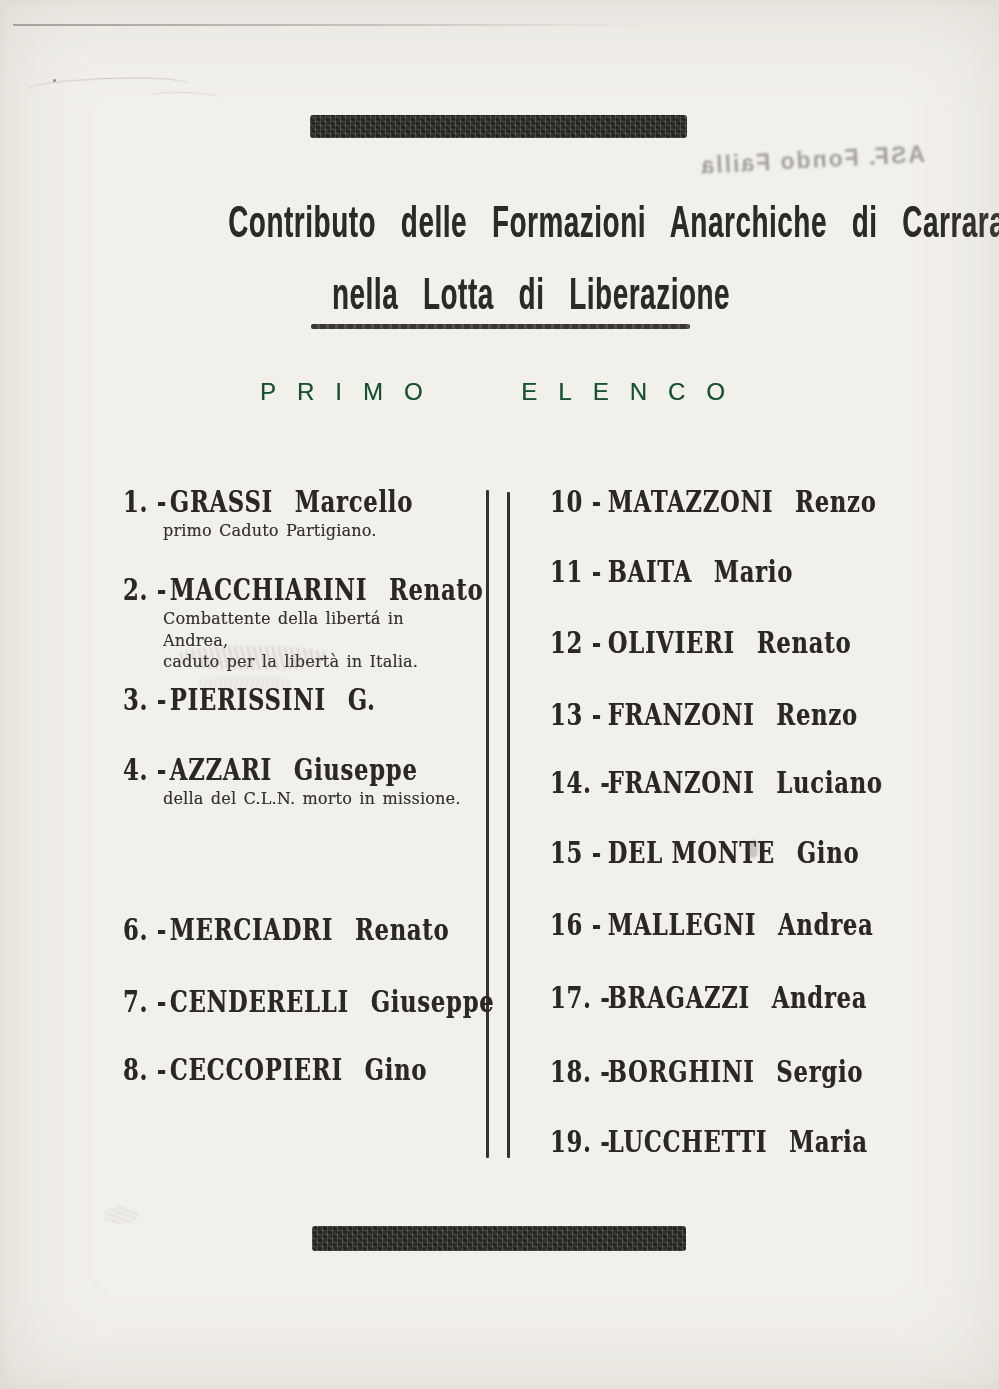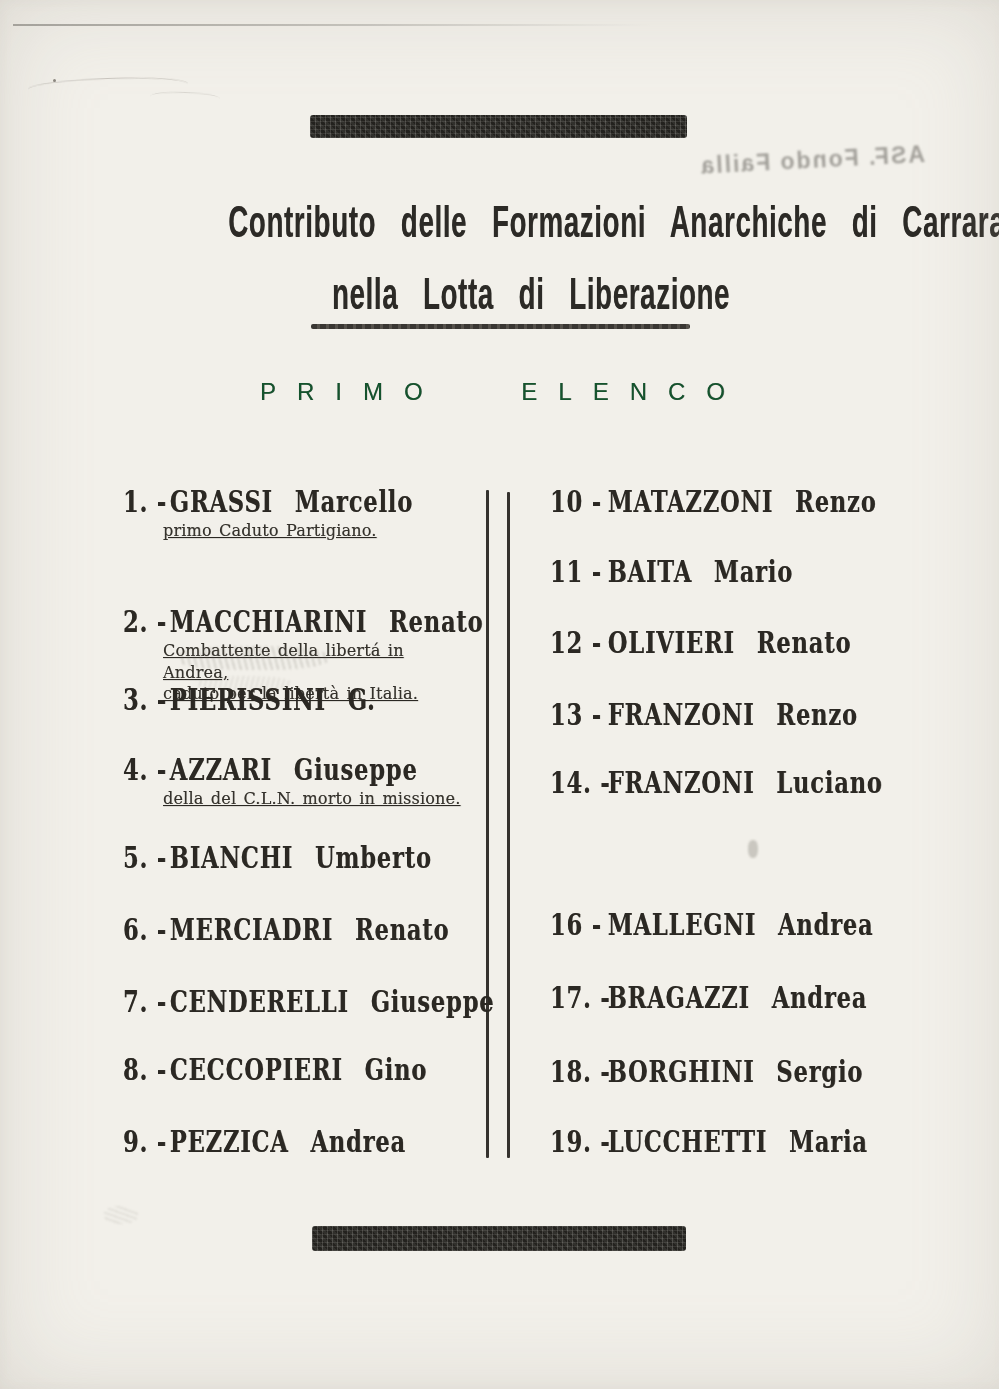--- a/index.html
+++ b/index.html
@@ -65,21 +65,21 @@
     position:absolute;left:0;top:378px;width:100%;text-align:center;
     font-family:"Liberation Sans",sans-serif;font-size:24px;font-weight:normal;
     letter-spacing:21px;word-spacing:50px;color:#14532d;
     text-shadow:0.3px 0.3px 0.4px rgba(50,48,44,0.5);white-space:nowrap;
   }
   
   .divider{position:absolute;width:3px;background:#35322e;border-radius:1px;}
   .divider.d1{left:486px;top:490px;height:668px;}
   .divider.d2{left:507px;top:492px;height:666px;}
   
-  .entry{position:absolute;line-height:34px;text-decoration:underline;}
+  .entry{position:absolute;line-height:34px;}
   .entry.left{left:123px;}
   .entry.right{left:550px;}
   .nameline{
     display:inline-block;white-space:nowrap;
     transform:scaleX(0.78);transform-origin:0 0;
     font-size:29px;font-weight:bold;letter-spacing:1px;color:#2b2823;
     text-shadow:0.4px 0.4px 0.5px rgba(43,40,35,0.5);
   }
   .num{display:inline-block;width:60px;}
   .entry.right .num{width:74px;}
@@ -121,62 +121,59 @@
 
   <div class="subtitle">PRIMO ELENCO</div>
 
   <div class="divider d1"></div>
   <div class="divider d2"></div>
 
   <div class="entry left" style="top:485px">
     <span class="nameline"><span class="num">1. -</span><span class="sn">GRASSI</span><span class="fn">Marcello</span></span>
     <div class="note">primo Caduto Partigiano.</div>
   </div>
-  <div class="entry left" style="top:605px">
+  <div class="entry left" style="top:573px">
     <span class="nameline"><span class="num">2. -</span><span class="sn">MACCHIARINI</span><span class="fn">Renato</span></span>
     <div class="note">Combattente della libertá in Andrea,</div>
     <div class="note" style="margin-top:0">caduto per la libertà in Italia.</div>
   </div>
   <div class="entry left" style="top:683px">
     <span class="nameline"><span class="num">3. -</span><span class="sn">PIERISSINI</span><span class="fn">G.</span></span>
   </div>
   <div class="entry left" style="top:753px">
     <span class="nameline"><span class="num">4. -</span><span class="sn">AZZARI</span><span class="fn">Giuseppe</span></span>
     <div class="note" style="white-space:nowrap;width:auto">della del C.L.N. morto in missione.</div>
   </div>
-  <div class="entry left" style="top:841px">
-    <span class="nameline"><span class="num">5. -</span><span class="sn">BIANCHI</span><span class="fn">Umberto</span></span>
-  </div>
   <div class="entry left" style="top:913px">
     <span class="nameline"><span class="num">6. -</span><span class="sn">MERCIADRI</span><span class="fn">Renato</span></span>
   </div>
   <div class="entry left" style="top:985px">
     <span class="nameline"><span class="num">7. -</span><span class="sn">CENDERELLI</span><span class="fn">Giuseppe</span></span>
   </div>
   <div class="entry left" style="top:1053px">
     <span class="nameline"><span class="num">8. -</span><span class="sn">CECCOPIERI</span><span class="fn">Gino</span></span>
-  </div>
-  <div class="entry left" style="top:1125px">
-    <span class="nameline"><span class="num">9. -</span><span class="sn">PEZZICA</span><span class="fn">Andrea</span></span>
   </div>
 
   <div class="entry right" style="top:485px">
     <span class="nameline"><span class="num">10 -</span><span class="sn">MATAZZONI</span><span class="fn">Renzo</span></span>
   </div>
   <div class="entry right" style="top:555px">
     <span class="nameline"><span class="num">11 -</span><span class="sn">BAITA</span><span class="fn">Mario</span></span>
   </div>
   <div class="entry right" style="top:626px">
     <span class="nameline"><span class="num">12 -</span><span class="sn">OLIVIERI</span><span class="fn">Renato</span></span>
   </div>
   <div class="entry right" style="top:698px">
     <span class="nameline"><span class="num">13 -</span><span class="sn">FRANZONI</span><span class="fn">Renzo</span></span>
   </div>
   <div class="entry right" style="top:766px">
     <span class="nameline"><span class="num">14. -</span><span class="sn">FRANZONI</span><span class="fn">Luciano</span></span>
+  </div>
+  <div class="entry right" style="top:836px">
+    <span class="nameline"><span class="num">15 -</span><span class="sn">DEL MONTE</span><span class="fn">Gino</span></span>
   </div>
   <div class="entry right" style="top:908px">
     <span class="nameline"><span class="num">16 -</span><span class="sn">MALLEGNI</span><span class="fn">Andrea</span></span>
   </div>
   <div class="entry right" style="top:981px">
     <span class="nameline"><span class="num">17. -</span><span class="sn">BRAGAZZI</span><span class="fn">Andrea</span></span>
   </div>
   <div class="entry right" style="top:1055px">
     <span class="nameline"><span class="num">18. -</span><span class="sn">BORGHINI</span><span class="fn">Sergio</span></span>
   </div>

